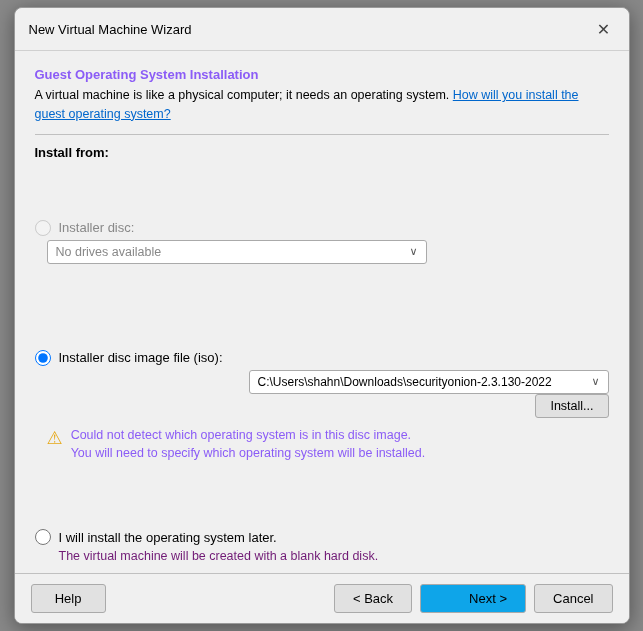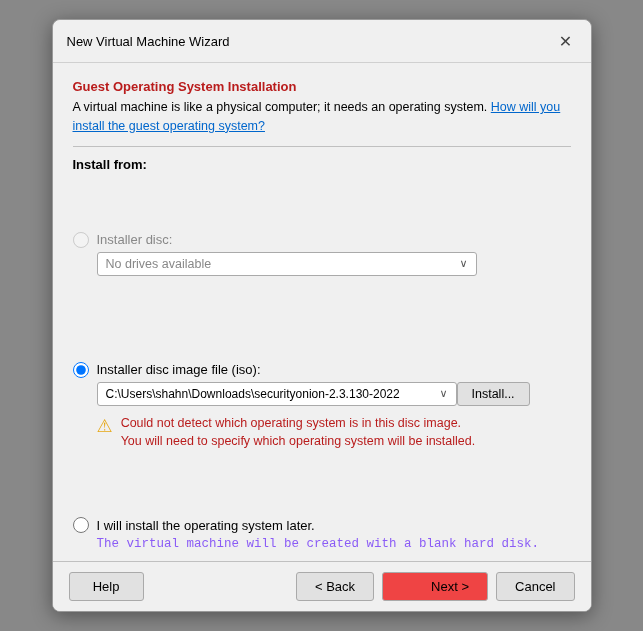--- a/index.html
+++ b/index.html
@@ -8,21 +8,21 @@
       font-size: 13px;
       background: #888;
       display: flex;
       justify-content: center;
       align-items: center;
       width: 643px;
       height: 631px;
       overflow: hidden;
     }
     .dialog {
-      width: 540px;
+      width: 616px;
       background: #f0f0f0;
       border: 1px solid #999;
       border-radius: 8px;
       box-shadow: 0 4px 20px rgba(0,0,0,0.4);
       display: flex;
       flex-direction: column;
       overflow: hidden;
     }
     .title-bar {
       background: #f0f0f0;
@@ -54,21 +54,21 @@
     .content {
       padding: 16px 20px 10px 20px;
       flex: 1;
     }
     .section-header {
       margin-bottom: 8px;
     }
     .section-title {
       font-weight: 700;
       font-size: 13px;
-      color: #b91c1c;
+      color: #8b5cf6;
       margin-bottom: 4px;
     }
     .section-desc {
       font-size: 12.5px;
       color: #000;
       line-height: 1.5;
       margin-left: 0px;
     }
     .section-desc a {
       color: #0066cc;
@@ -104,21 +104,21 @@
       flex-shrink: 0;
     }
     .option-label {
       font-size: 13px;
       color: #000000;
     }
     .option-label.disabled {
       color: #888;
     }
     .indent-block {
-      margin-left: 24px;
+      margin-left: 12px;
       margin-top: 4px;
       margin-bottom: 8px;
     }
     .dropdown-wrapper {
       display: flex;
       align-items: center;
       border: 1px solid #aaa;
       background: #fff;
       border-radius: 3px;
       padding: 4px 8px;
@@ -130,20 +130,21 @@
       font-size: 12.5px;
       color: #888;
     }
     .dropdown-arrow {
       color: #555;
       font-size: 11px;
     }
     .file-row {
       display: flex;
       align-items: flex-end;
+      flex-direction: column;
     }
     .file-input-wrapper {
       display: flex;
       align-items: center;
       border: 1px solid #aaa;
       background: #fff;
       border-radius: 3px;
       padding: 4px 8px;
       width: 360px;
       justify-content: space-between;
@@ -175,29 +176,28 @@
       margin-left: 0;
     }
     .warning-icon {
       font-size: 18px;
       color: #e6a817;
       flex-shrink: 0;
       margin-top: 1px;
     }
     .warning-text {
       font-size: 12.5px;
-      color: #b91c1c;
+      color: #8b5cf6;
       line-height: 1.5;
     }
     .later-desc {
       font-size: 12.5px;
-      color: #8b5cf6;
+      color: #701a75;
       margin-left: 24px;
       margin-top: 4px;
-      font-family: Liberation Mono, monospace;
     }
     .footer {
       background: #f0f0f0;
       border-top: 1px solid #c0c0c0;
       padding: 10px 16px;
       display: flex;
       justify-content: space-between;
       align-items: center;
     }
     .footer-left {
@@ -213,21 +213,21 @@
       border: 1px solid #aaa;
       border-radius: 3px;
       padding: 6px 18px;
       font-size: 13px;
       cursor: pointer;
       color: #000;
       min-width: 75px;
       text-align: center;
     }
     .footer-btn.primary {
-      background: #ef4444;
+      background: #0ea5e9;
       padding-left: 48px;
     }
   </style>
 </head>
 <body>
 
 <div class="dialog">
 
   <div class="title-bar">
     <span class="title-bar-text">New Virtual Machine Wizard</span>

